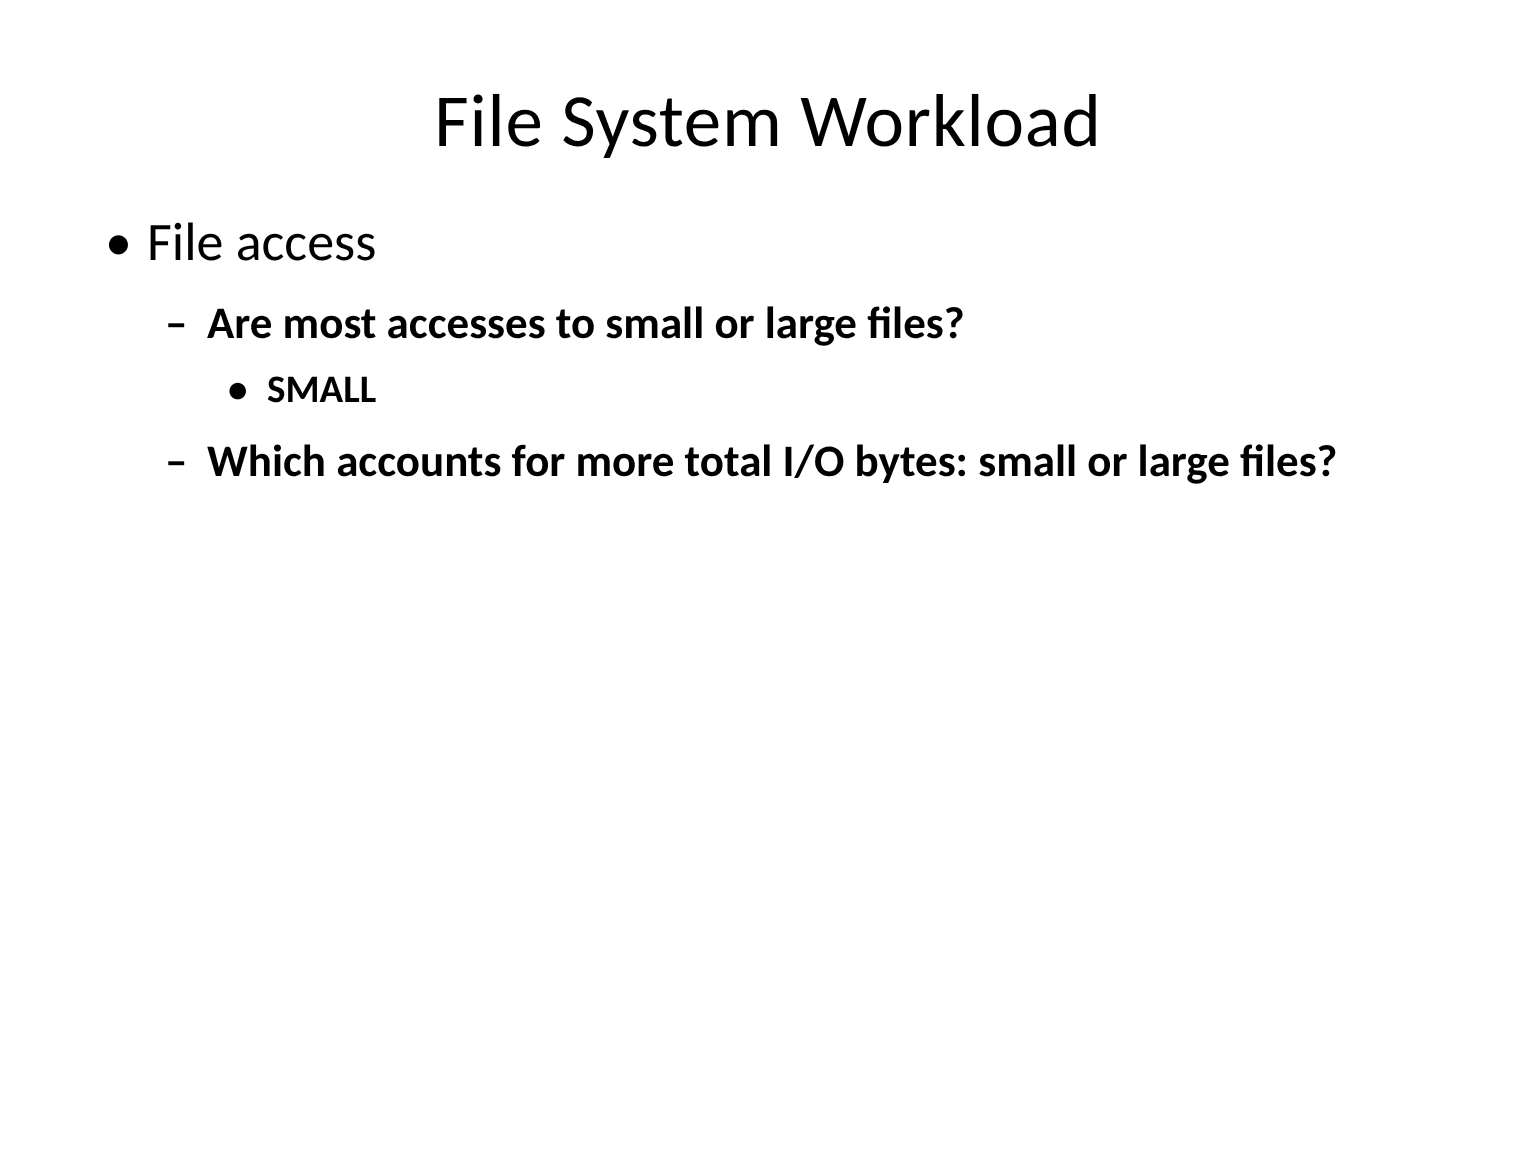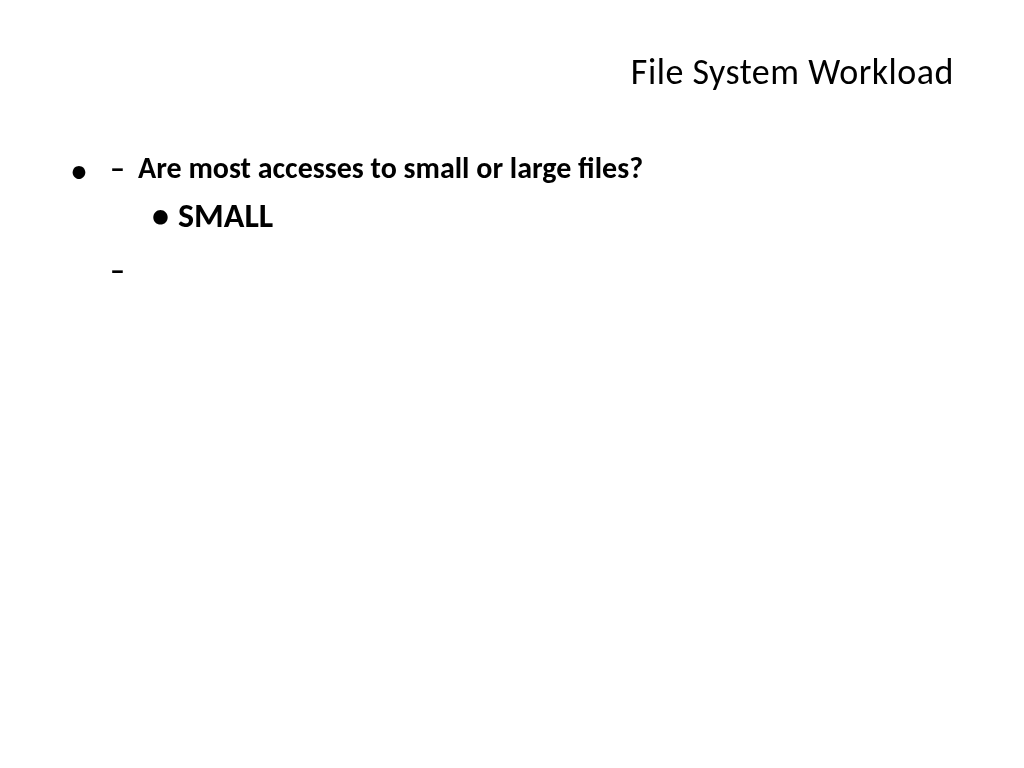--- a/index.html
+++ b/index.html
@@ -14,24 +14,24 @@
       font-family: Calibri, "Segoe UI", sans-serif;
       color: #000;
       overflow: hidden;
     }
     .slide {
       width: 100%;
       height: 100%;
       padding: 50px 70px;
     }
     .title {
-      font-size: 36px;
+      font-size: 50px;
       font-weight: 400;
-      text-align: right;
-      margin-bottom: 55px;
+      text-align: center;
+      margin-bottom: 28px;
       letter-spacing: 0.5px;
     }
     .level1 {
       list-style: none;
       padding-left: 28px;
     }
     .level1 > li {
       font-size: 36px;
       position: relative;
       margin-bottom: 12px;
@@ -60,45 +60,47 @@
       left: -28px;
       top: 0;
     }
     .level3 {
       list-style: none;
       padding-left: 40px;
       margin-top: 8px;
       margin-bottom: 14px;
     }
     .level3 > li {
-      font-size: 34px;
+      font-size: 26px;
       position: relative;
       margin-bottom: 6px;
     }
     .level3 > li::before {
       content: "•";
       position: absolute;
       left: -26px;
       top: 0;
     }
   </style>
 </head>
 <body>
 
 <div class="slide">
   <h1 class="title">File System Workload</h1>
   <ul class="level1">
     <li>
+      <span>File access</span>
       <ul class="level2">
         <li>
           <span>Are most accesses to small or large files?</span>
           <ul class="level3">
             <li>
               <span>SMALL</span>
             </li>
           </ul>
         </li>
         <li>
+          <span>Which accounts for more total I/O bytes: small or large files?</span>
         </li>
       </ul>
     </li>
   </ul>
 </div>
 
 </body></html>

